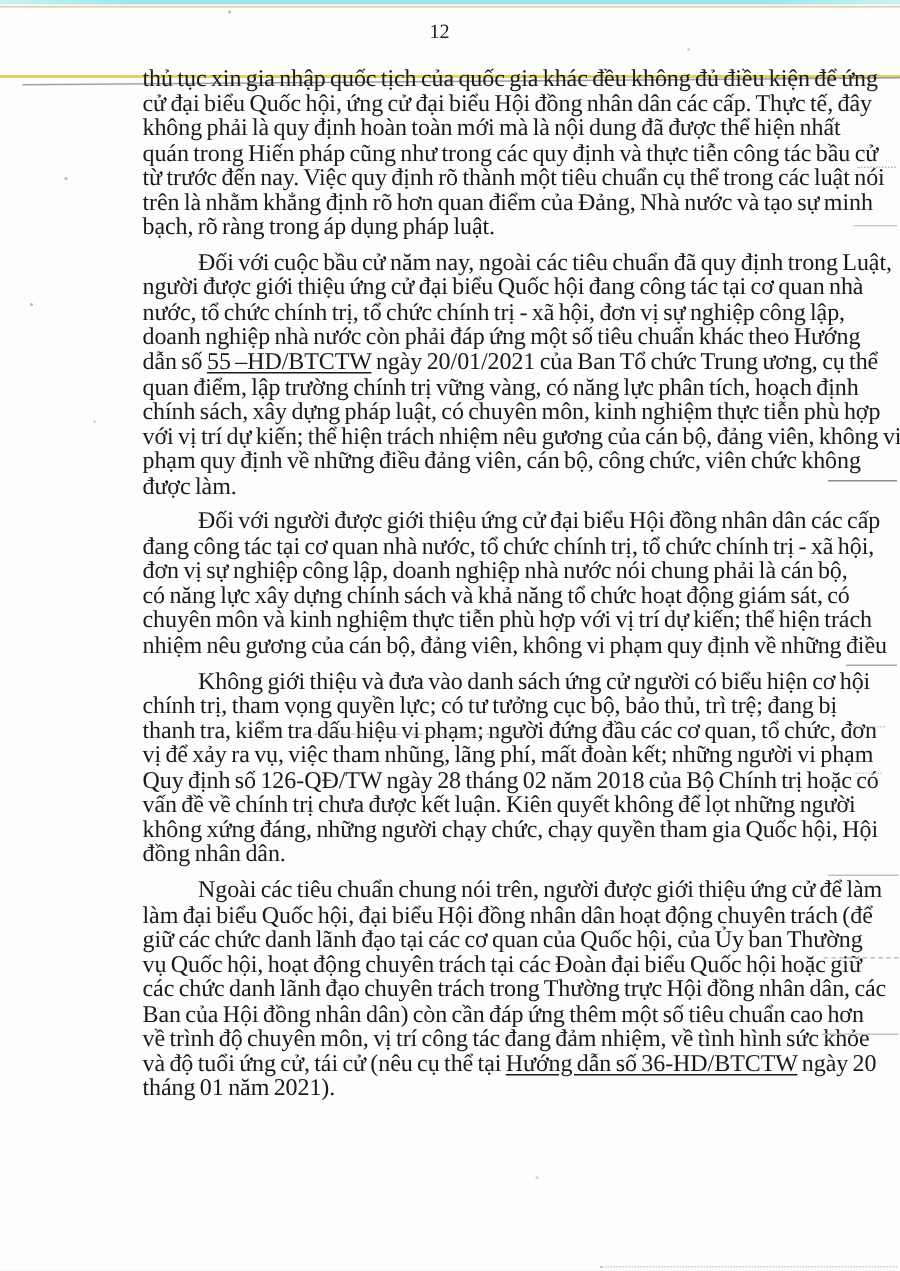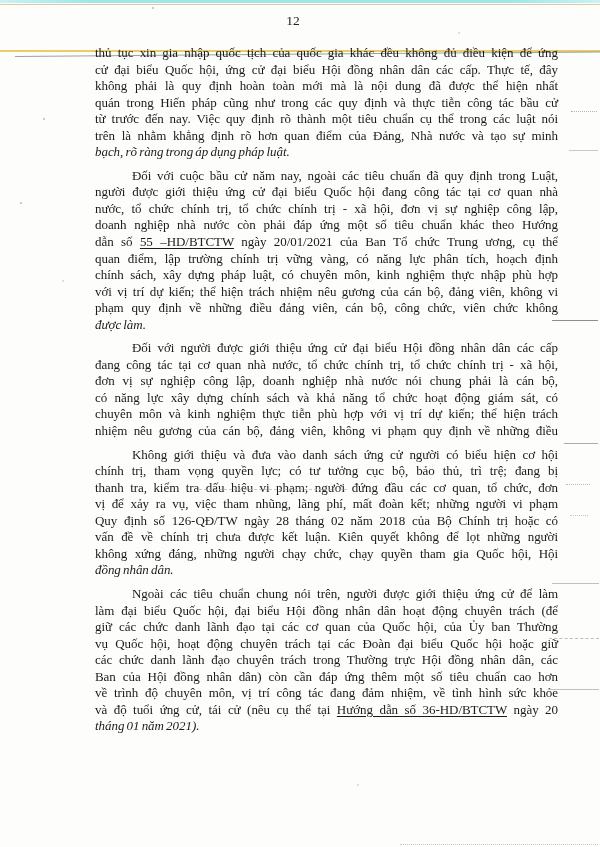--- a/index.html
+++ b/index.html
@@ -17,25 +17,25 @@
 
   .page-number{position:absolute;top:13px;left:0;width:600px;text-align:center;
     font-size:13.5px;color:#222;transform:translateX(-7px);}
 
   .yellow-line{position:absolute;top:50px;left:0;width:600px;height:2px;
     background:var(--highlight-line-yellow);opacity:.85;}
   .gray-strike{position:absolute;top:56px;left:15px;width:585px;height:1.3px;
     background:var(--strike-line-gray);transform:rotate(-0.45deg);transform-origin:left center;opacity:.85;}
 
   .doc-body{position:absolute;top:45px;left:95px;width:463px;color:var(--ink);
-    font-size:13px;letter-spacing:-0.05px;word-spacing:-1px;}
+    font-size:16px;letter-spacing:-0.05px;word-spacing:-1px;}
   .para + .para{margin-top:7px;}
   .line{height:16.55px;line-height:16.55px;text-align:justify;text-align-last:justify;
     white-space:nowrap;overflow:visible;}
-  .line.last{text-align-last:left;font-style:italic;}
+  .line.last{text-align-last:left;}
   .line.indent{padding-left:37px;}
   .u{text-decoration:underline;text-underline-offset:2px;}
 
   .artifact{position:absolute;pointer-events:none;}
   .speck{position:absolute;width:2px;height:2px;border-radius:50%;background:#b9b9b9;pointer-events:none;}
 </style>
 </head>
 <body>
 
 <div class="page">
@@ -57,21 +57,21 @@
         <div class="line">trên là nhằm khẳng định rõ hơn quan điểm của Đảng, Nhà nước và tạo sự minh</div>
         <div class="line last">bạch, rõ ràng trong áp dụng pháp luật.</div>
       </div>
       <div class="para">
         <div class="line indent">Đối với cuộc bầu cử năm nay, ngoài các tiêu chuẩn đã quy định trong Luật,</div>
         <div class="line">người được giới thiệu ứng cử đại biểu Quốc hội đang công tác tại cơ quan nhà</div>
         <div class="line">nước, tổ chức chính trị, tổ chức chính trị - xã hội, đơn vị sự nghiệp công lập,</div>
         <div class="line">doanh nghiệp nhà nước còn phải đáp ứng một số tiêu chuẩn khác theo Hướng</div>
         <div class="line"><span>dẫn số </span><span class="u">55 –HD/BTCTW</span><span> ngày 20/01/2021 của Ban Tổ chức Trung ương, cụ thể</span></div>
         <div class="line">quan điểm, lập trường chính trị vững vàng, có năng lực phân tích, hoạch định</div>
-        <div class="line">chính sách, xây dựng pháp luật, có chuyên môn, kinh nghiệm thực nhập phù hợp</div>
+        <div class="line">chính sách, xây dựng pháp luật, có chuyên môn, kinh nghiệm thực tiễn phù hợp</div>
         <div class="line">với vị trí dự kiến; thể hiện trách nhiệm nêu gương của cán bộ, đảng viên, không vi</div>
         <div class="line">phạm quy định về những điều đảng viên, cán bộ, công chức, viên chức không</div>
         <div class="line last">được làm.</div>
       </div>
       <div class="para">
         <div class="line indent">Đối với người được giới thiệu ứng cử đại biểu Hội đồng nhân dân các cấp</div>
         <div class="line">đang công tác tại cơ quan nhà nước, tổ chức chính trị, tổ chức chính trị - xã hội,</div>
         <div class="line">đơn vị sự nghiệp công lập, doanh nghiệp nhà nước nói chung phải là cán bộ,</div>
         <div class="line">có năng lực xây dựng chính sách và khả năng tổ chức hoạt động giám sát, có</div>
         <div class="line">chuyên môn và kinh nghiệm thực tiễn phù hợp với vị trí dự kiến; thể hiện trách</div>

